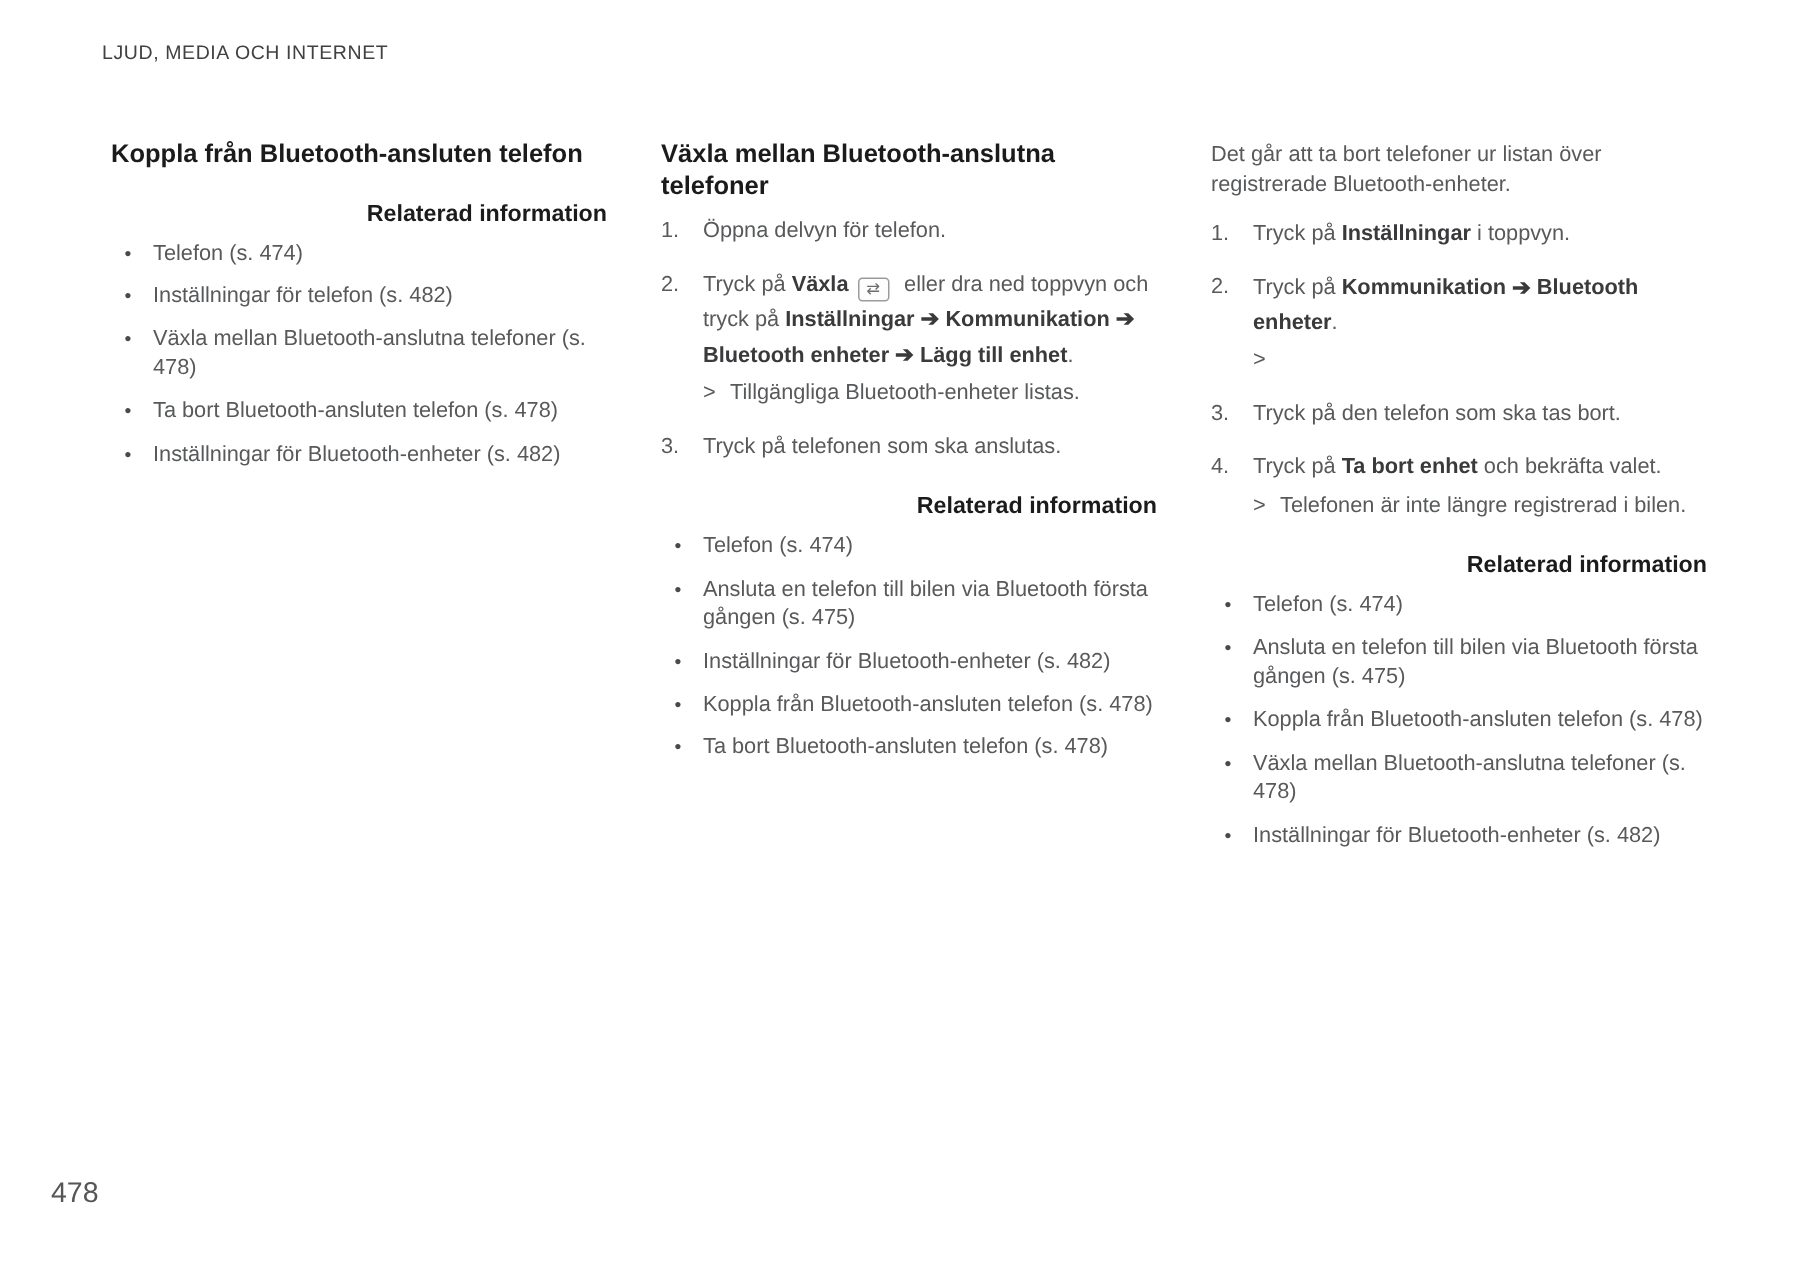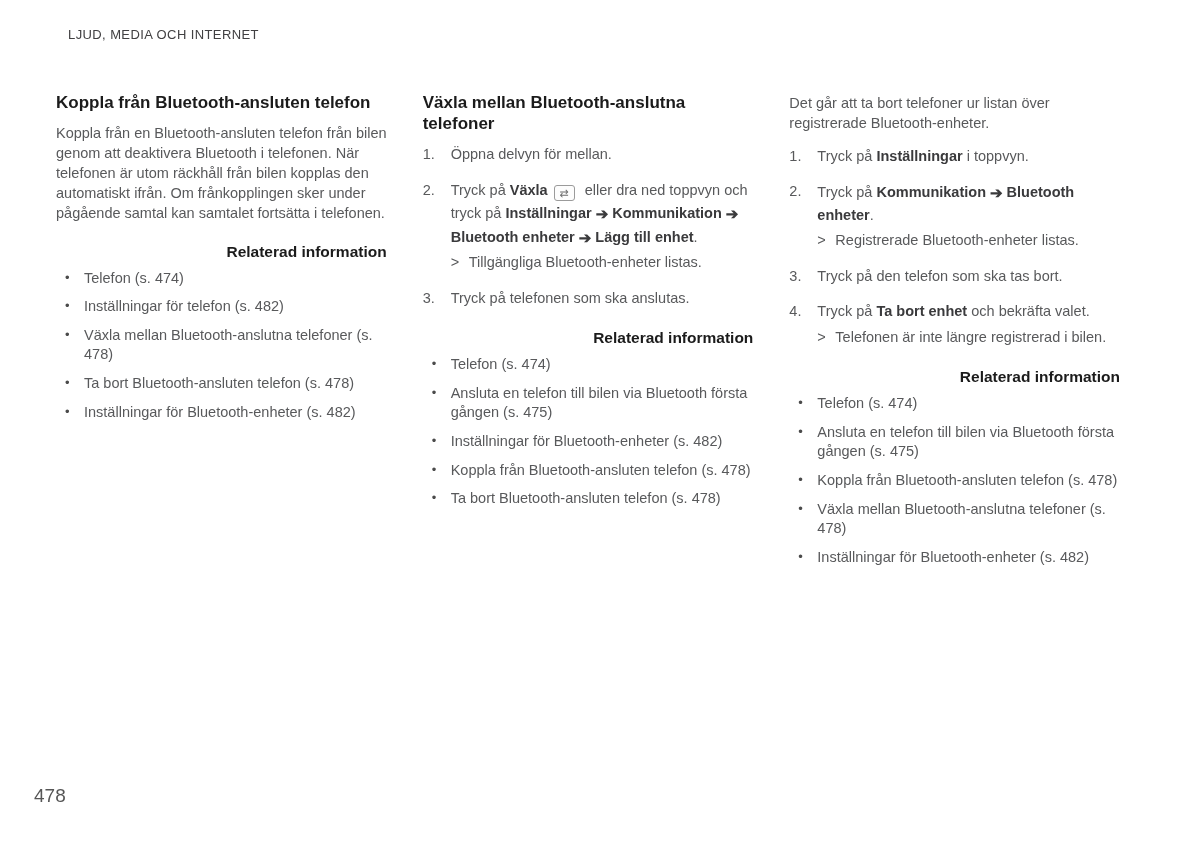--- a/index.html
+++ b/index.html
@@ -10,21 +10,21 @@
     font-family: "Liberation Sans", sans-serif;
     color: #58595b;
     position: relative;
     overflow: hidden;
   }
   .chapter-header {
     position: absolute; top: 27px; left: 68px;
     font-size: 13px; color: #414042; letter-spacing: 0.4px;
   }
   .content {
-    position: absolute; top: 93px; left: 56px;
+    position: absolute; top: 93px; left: 74px;
     width: 1064px;
     display: flex; gap: 36px;
   }
   .col { flex: 1 1 0; min-width: 0; }
   h2.section-title {
     margin: 0 0 9px 0;
     font-size: 17px; line-height: 1.22;
     font-weight: bold; color: #1b1b1b;
   }
   p.intro {
@@ -85,21 +85,20 @@
 </style>
 </head>
 <body>
 
 <div class="chapter-header">LJUD, MEDIA OCH INTERNET</div>
 
 <div class="content">
 
   <section class="col">
     <h2 class="section-title">Koppla från Bluetooth-ansluten telefon</h2>
-    <p class="intro">Koppla från en Bluetooth-ansluten telefon från bilen genom att deaktivera Bluetooth i telefonen. När telefonen är utom räckhåll från bilen kopplas den automatiskt ifrån. Om frånkopplingen sker under pågående samtal kan samtalet fortsätta i telefonen.</p>
     <h3 class="related-title">Relaterad information</h3>
     <ul class="related">
       <li>
           <span class="bullet">•</span>
           <span>Telefon (s. 474)</span>
         </li>
       <li>
           <span class="bullet">•</span>
           <span>Inställningar för telefon (s. 482)</span>
         </li>
@@ -116,21 +115,21 @@
           <span>Inställningar för Bluetooth-enheter (s. 482)</span>
         </li>
     </ul>
   </section>
 
   <section class="col">
     <h2 class="section-title">Växla mellan Bluetooth-anslutna telefoner</h2>
     <ol class="steps">
       <li class="step">
         <span class="step-num">1.</span>
-        <div class="step-body"><span>Öppna delvyn för mellan.</span></div>
+        <div class="step-body"><span>Öppna delvyn för telefon.</span></div>
       </li>
       <li class="step">
         <span class="step-num">2.</span>
         <div class="step-body"><span>Tryck på </span><b class="ui">Växla</b><span class="mini-icon"><span>⇄</span></span><span> eller dra ned toppvyn och tryck på </span><b class="ui">Inställningar</b><span class="arrow-icon">➔</span><b class="ui">Kommunikation</b><span class="arrow-icon">➔</span><b class="ui">Bluetooth enheter</b><span class="arrow-icon">➔</span><b class="ui">Lägg till enhet</b><span>.</span>
           <div class="step-result">
               <span class="result-marker">&gt;</span>
               <span>Tillgängliga Bluetooth-enheter listas.</span>
             </div>
         </div>
       </li>
@@ -169,21 +168,20 @@
     <ol class="steps">
       <li class="step">
         <span class="step-num">1.</span>
         <div class="step-body"><span>Tryck på </span><b class="ui">Inställningar</b><span> i toppvyn.</span></div>
       </li>
       <li class="step">
         <span class="step-num">2.</span>
         <div class="step-body"><span>Tryck på </span><b class="ui">Kommunikation</b><span class="arrow-icon">➔</span><b class="ui">Bluetooth enheter</b><span>.</span>
           <div class="step-result">
               <span class="result-marker">&gt;</span>
-              <span>Registrerade Bluetooth-enheter listas.</span>
             </div>
         </div>
       </li>
       <li class="step">
         <span class="step-num">3.</span>
         <div class="step-body"><span>Tryck på den telefon som ska tas bort.</span></div>
       </li>
       <li class="step">
         <span class="step-num">4.</span>
         <div class="step-body"><span>Tryck på </span><b class="ui">Ta bort enhet</b><span> och bekräfta valet.</span>

